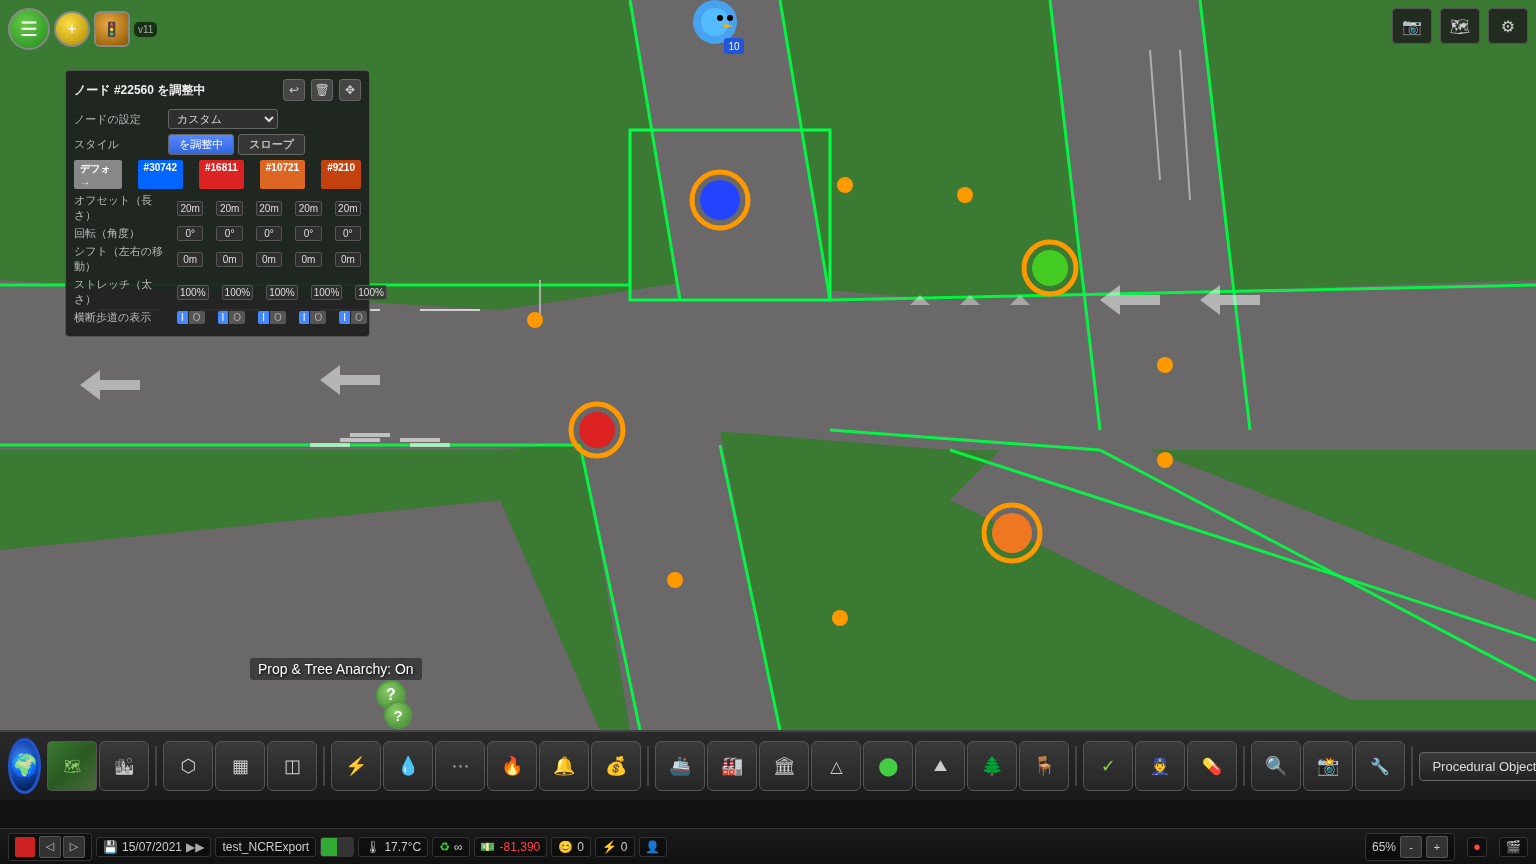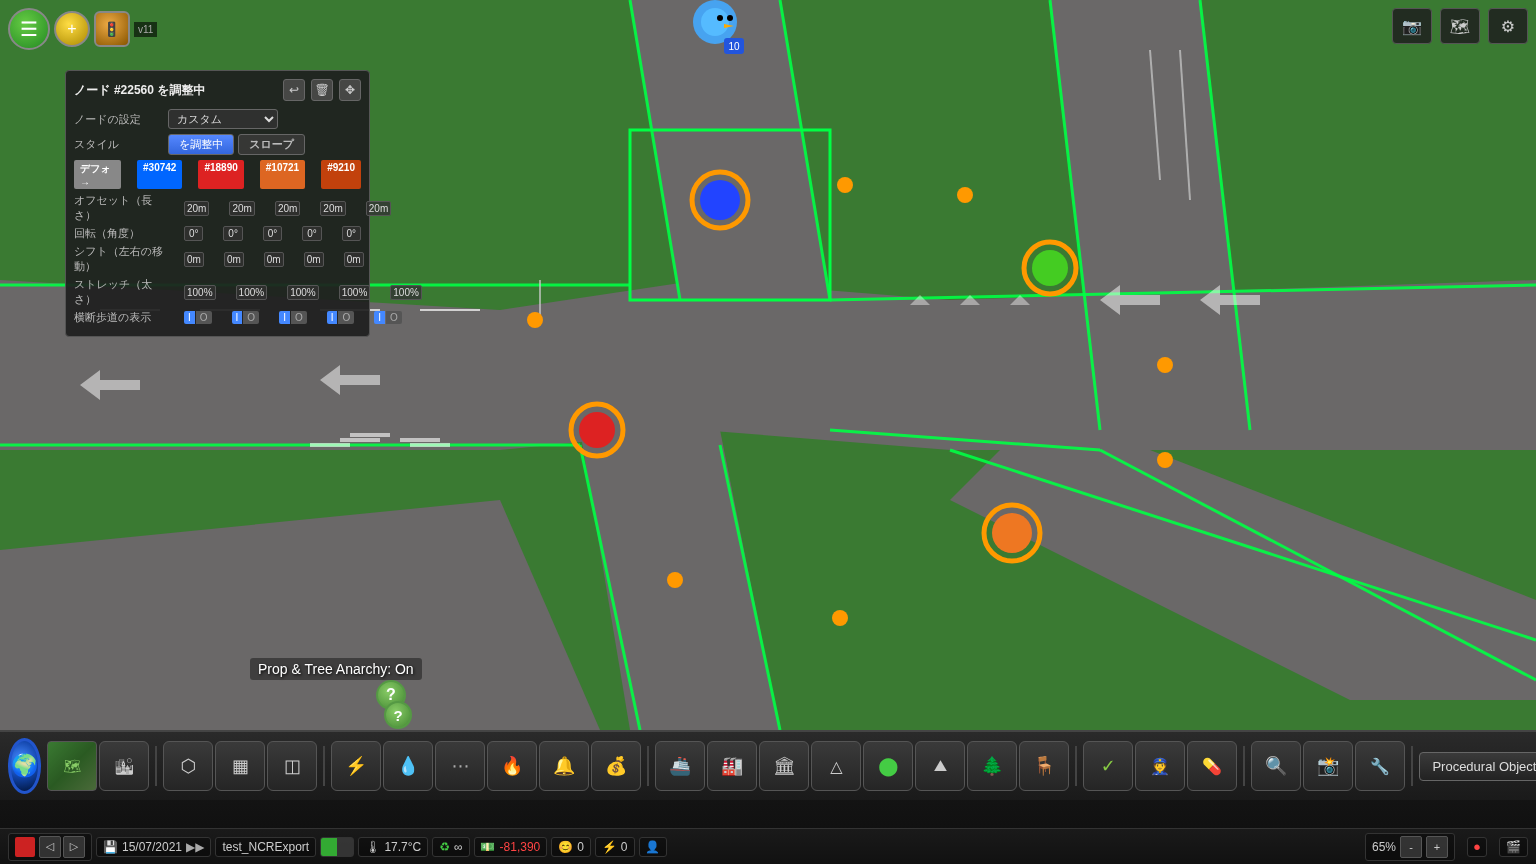--- a/index.html
+++ b/index.html
@@ -214,21 +214,21 @@
     .seg-tab.blue { background: #0066ff; color: #fff; }
     .seg-tab.red { background: #dd2222; color: #fff; }
     .seg-tab.orange { background: #dd6622; color: #fff; }
     .seg-tab.purple { background: #c2410c; color: #fff; }
 
     
     .data-row {
       display: flex;
       align-items: center;
       margin-bottom: 3px;
-      gap: 20px;
+      gap: 13px;
     }
 
     .data-label {
       font-size: 11px;
       color: #bbb;
       min-width: 90px;
     }
 
     .data-cell {
       background: rgba(50,50,50,0.8);
@@ -309,21 +309,21 @@
 
     .btn-green { background: radial-gradient(circle at 40% 35%, #66cc44, #228822); }
     .btn-yellow { background: radial-gradient(circle at 40% 35%, #ffdd44, #aa8800); }
     .btn-traffic { background: radial-gradient(circle at 40% 35%, #eeaa44, #885500); }
 
     .version-badge {
       background: rgba(0,0,0,0.6);
       color: #aaa;
       font-size: 10px;
       padding: 2px 4px;
-      border-radius: 0;
+      border-radius: 5px;
     }
 
     
     .prop-anarchy-notice {
       position: absolute;
       bottom: 50px;
       left: 250px;
       color: white;
       font-size: 14px;
       text-shadow: 1px 1px 3px black;
@@ -538,21 +538,21 @@
 
     <div class="panel-row">
       <span class="panel-label">スタイル</span>
       <button class="style-btn flat">を調整中</button>
       <button class="style-btn slope">スロープ</button>
     </div>
 
     <div class="seg-tabs">
       <span class="seg-tab gray">デフォ→</span>
       <span class="seg-tab blue">#30742</span>
-      <span class="seg-tab red">#18890</span>
+      <span class="seg-tab red">#16811</span>
       <span class="seg-tab orange">#10721</span>
       <span class="seg-tab purple">#9210</span>
     </div>
 
     <div class="data-row">
       <span class="data-label">オフセット（長さ）</span>
       <span class="data-cell">20m</span>
       <span class="data-cell">20m</span>
       <span class="data-cell">20m</span>
       <span class="data-cell">20m</span>

